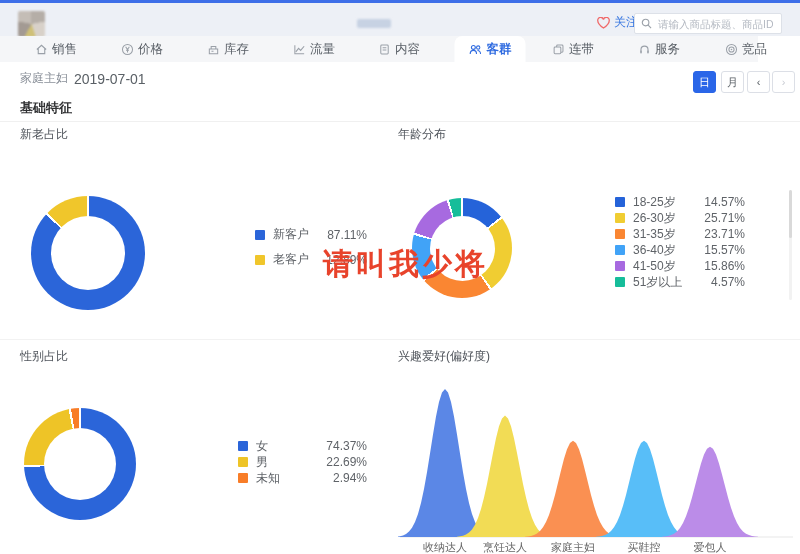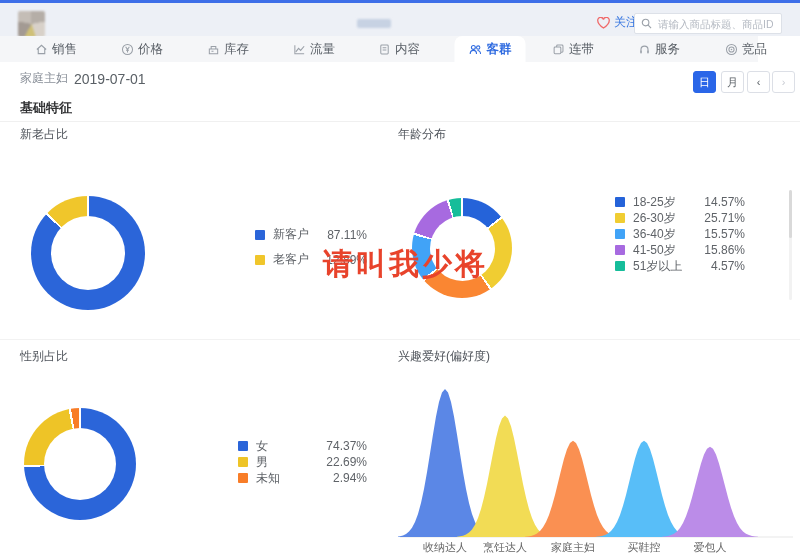--- a/index.html
+++ b/index.html
@@ -216,20 +216,25 @@
       <span class="sq" style="background:#2563d9"></span>
       <span class="ll">18-25岁</span>
       <span class="lv">14.57%</span>
     </div>
     <div class="lrow">
       <span class="sq" style="background:#f0cd32"></span>
       <span class="ll">26-30岁</span>
       <span class="lv">25.71%</span>
     </div>
     <div class="lrow">
+      <span class="sq" style="background:#fa8632"></span>
+      <span class="ll">31-35岁</span>
+      <span class="lv">23.71%</span>
+    </div>
+    <div class="lrow">
       <span class="sq" style="background:#41a3f7"></span>
       <span class="ll">36-40岁</span>
       <span class="lv">15.57%</span>
     </div>
     <div class="lrow">
       <span class="sq" style="background:#a76ae0"></span>
       <span class="ll">41-50岁</span>
       <span class="lv">15.86%</span>
     </div>
     <div class="lrow">

